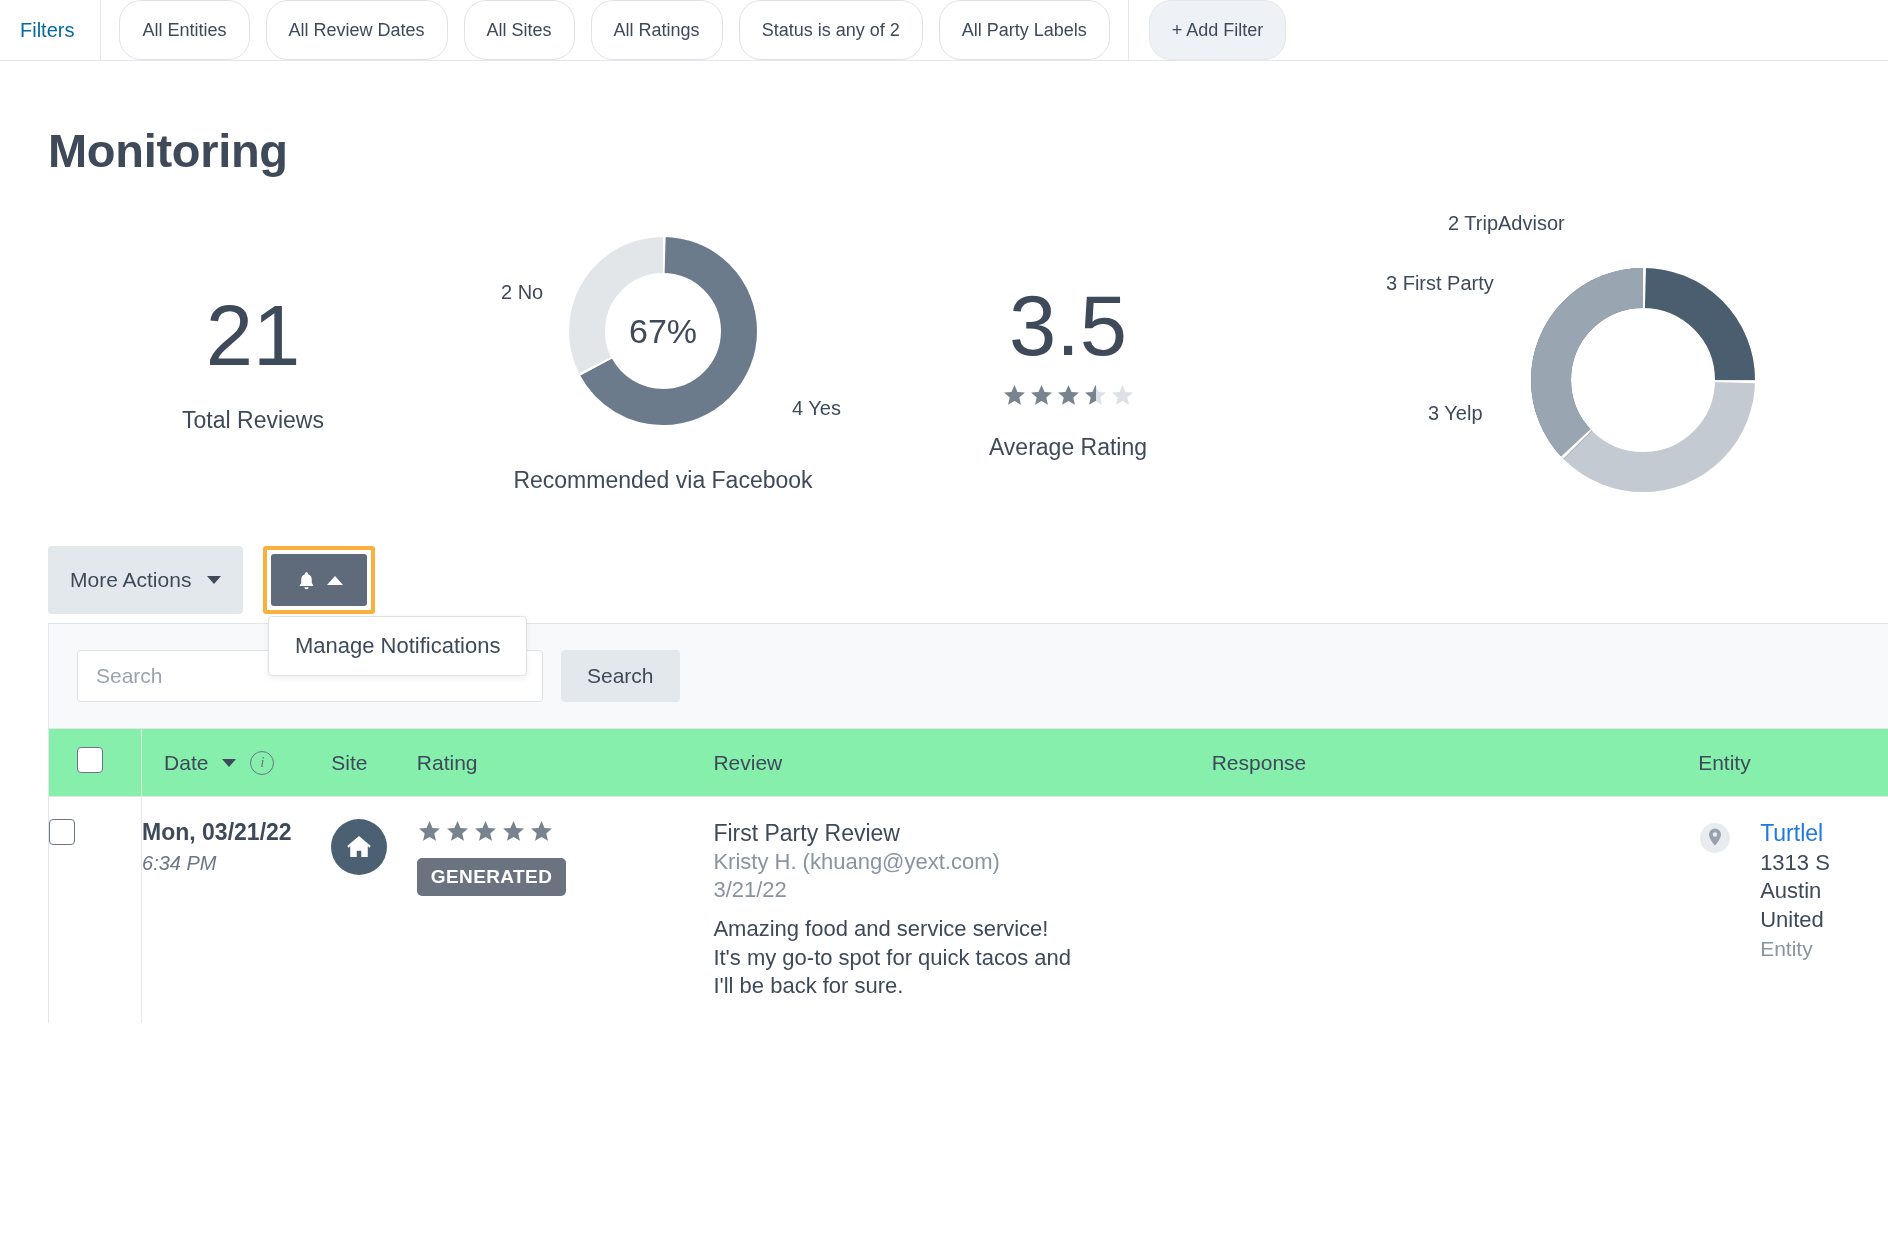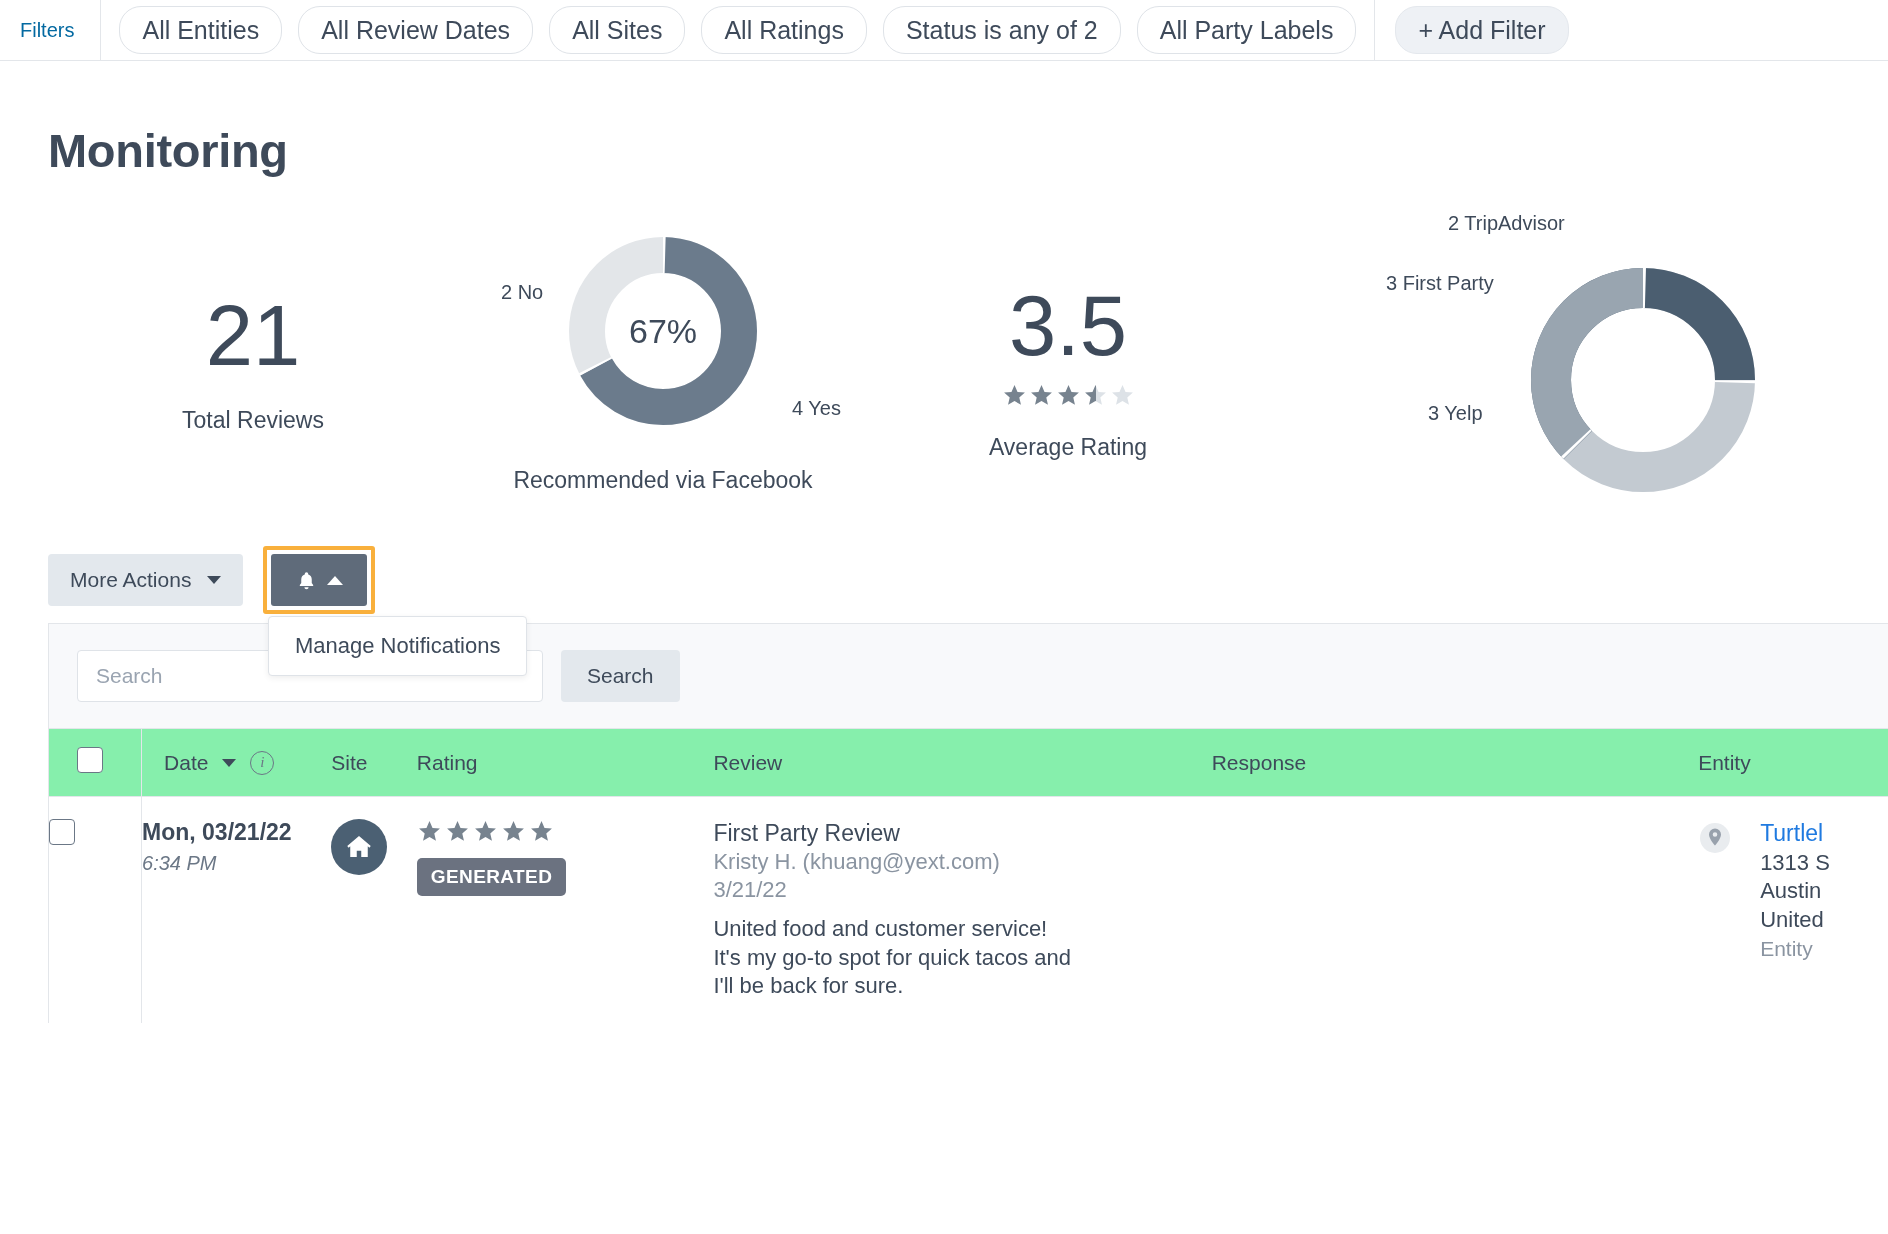--- a/index.html
+++ b/index.html
@@ -40,25 +40,25 @@
   .chips {
     display: flex;
     align-items: center;
     gap: 16px;
     padding: 0 18px;
     height: 61px;
   }
   .chip {
     border: 1px solid #dfe3e8;
     border-radius: 22px;
-    height: 48px;
+    height: 60px;
     padding: 0 22px;
     display: flex;
     align-items: center;
-    font-size: 25px;
+    font-size: 18px;
     color: #3e4a5a;
     background: #fff;
     white-space: nowrap;
     cursor: pointer;
   }
   .chip.add-filter {
     background: #eef1f5;
     border-color: #e4e8ed;
   }
   .chips-right { padding-left: 20px; }
@@ -173,21 +173,21 @@
     display: flex;
     align-items: center;
     margin-top: 30px;
     position: relative;
     height: 52px;
   }
   .more-actions {
     background: #e3e8ed;
     border: none;
     border-radius: 4px;
-    height: 52px;
+    height: 68px;
     padding: 0 22px;
     display: flex;
     align-items: center;
     gap: 16px;
     font-size: 21px;
     color: #3e4a5a;
     cursor: pointer;
     font-family: inherit;
   }
   .caret-down {
@@ -545,21 +545,21 @@
               <svg class="star" viewBox="0 0 24 24">
                   <path d="M12 2l2.9 6.6 7.1.6-5.4 4.7 1.6 7L12 17.3 5.8 20.9l1.6-7L2 9.2l7.1-.6z" fill="#77838f"></path>
                 </svg>
             </div>
             <span class="gen-badge">GENERATED</span>
           </td>
           <td>
             <div class="review-title">First Party Review</div>
             <div class="review-meta">Kristy H.  (khuang@yext.com)</div>
             <div class="review-meta">3/21/22</div>
-            <div class="review-body">United food and customer service!</div>
+            <div class="review-body">Amazing food and service service!</div>
             <div class="review-body" style="margin-top:0">It's my go-to spot for quick tacos and</div>
             <div class="review-body" style="margin-top:0">I'll be back for sure.</div>
           </td>
           <td></td>
           <td>
             <div class="entity-cell">
               <svg class="pin-icon" viewBox="0 0 34 34">
                 <circle cx="17" cy="17" r="15" fill="#e9ecef"></circle>
                 <path d="M17 7.5a6 6 0 00-6 6c0 4.4 6 11 6 11s6-6.6 6-11a6 6 0 00-6-6zm0 8.3a2.3 2.3 0 110-4.6 2.3 2.3 0 010 4.6z" fill="#98a1ac"></path>
               </svg>

